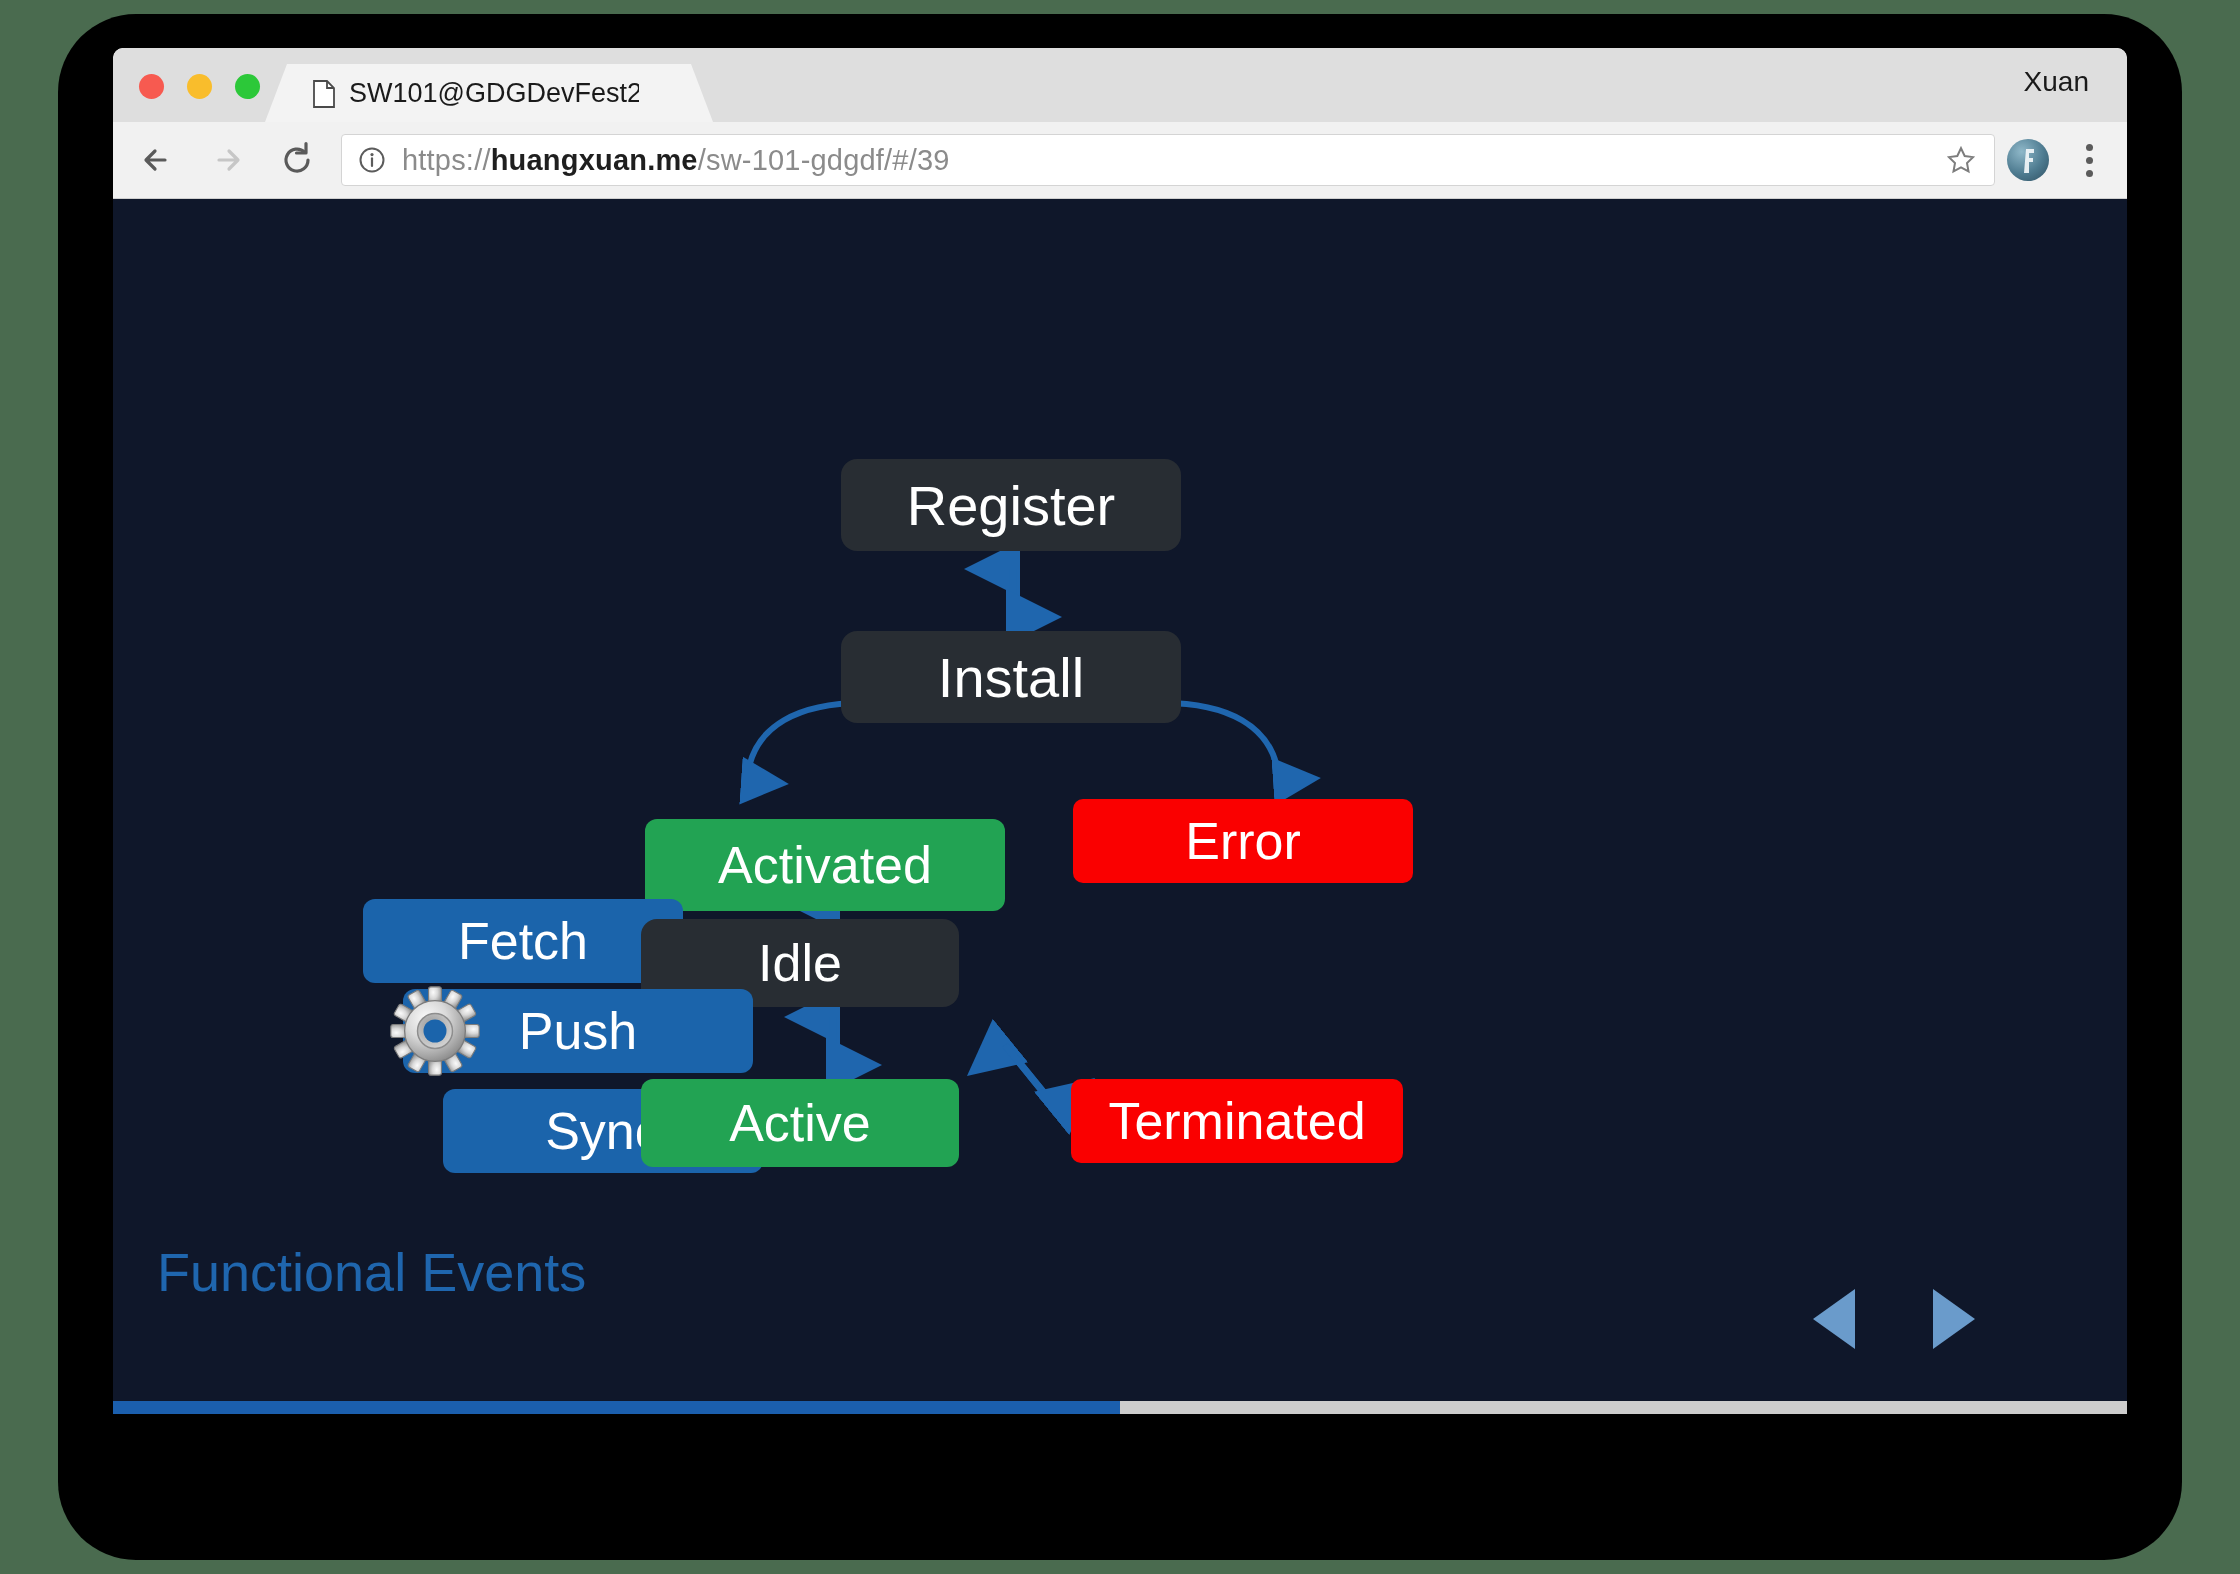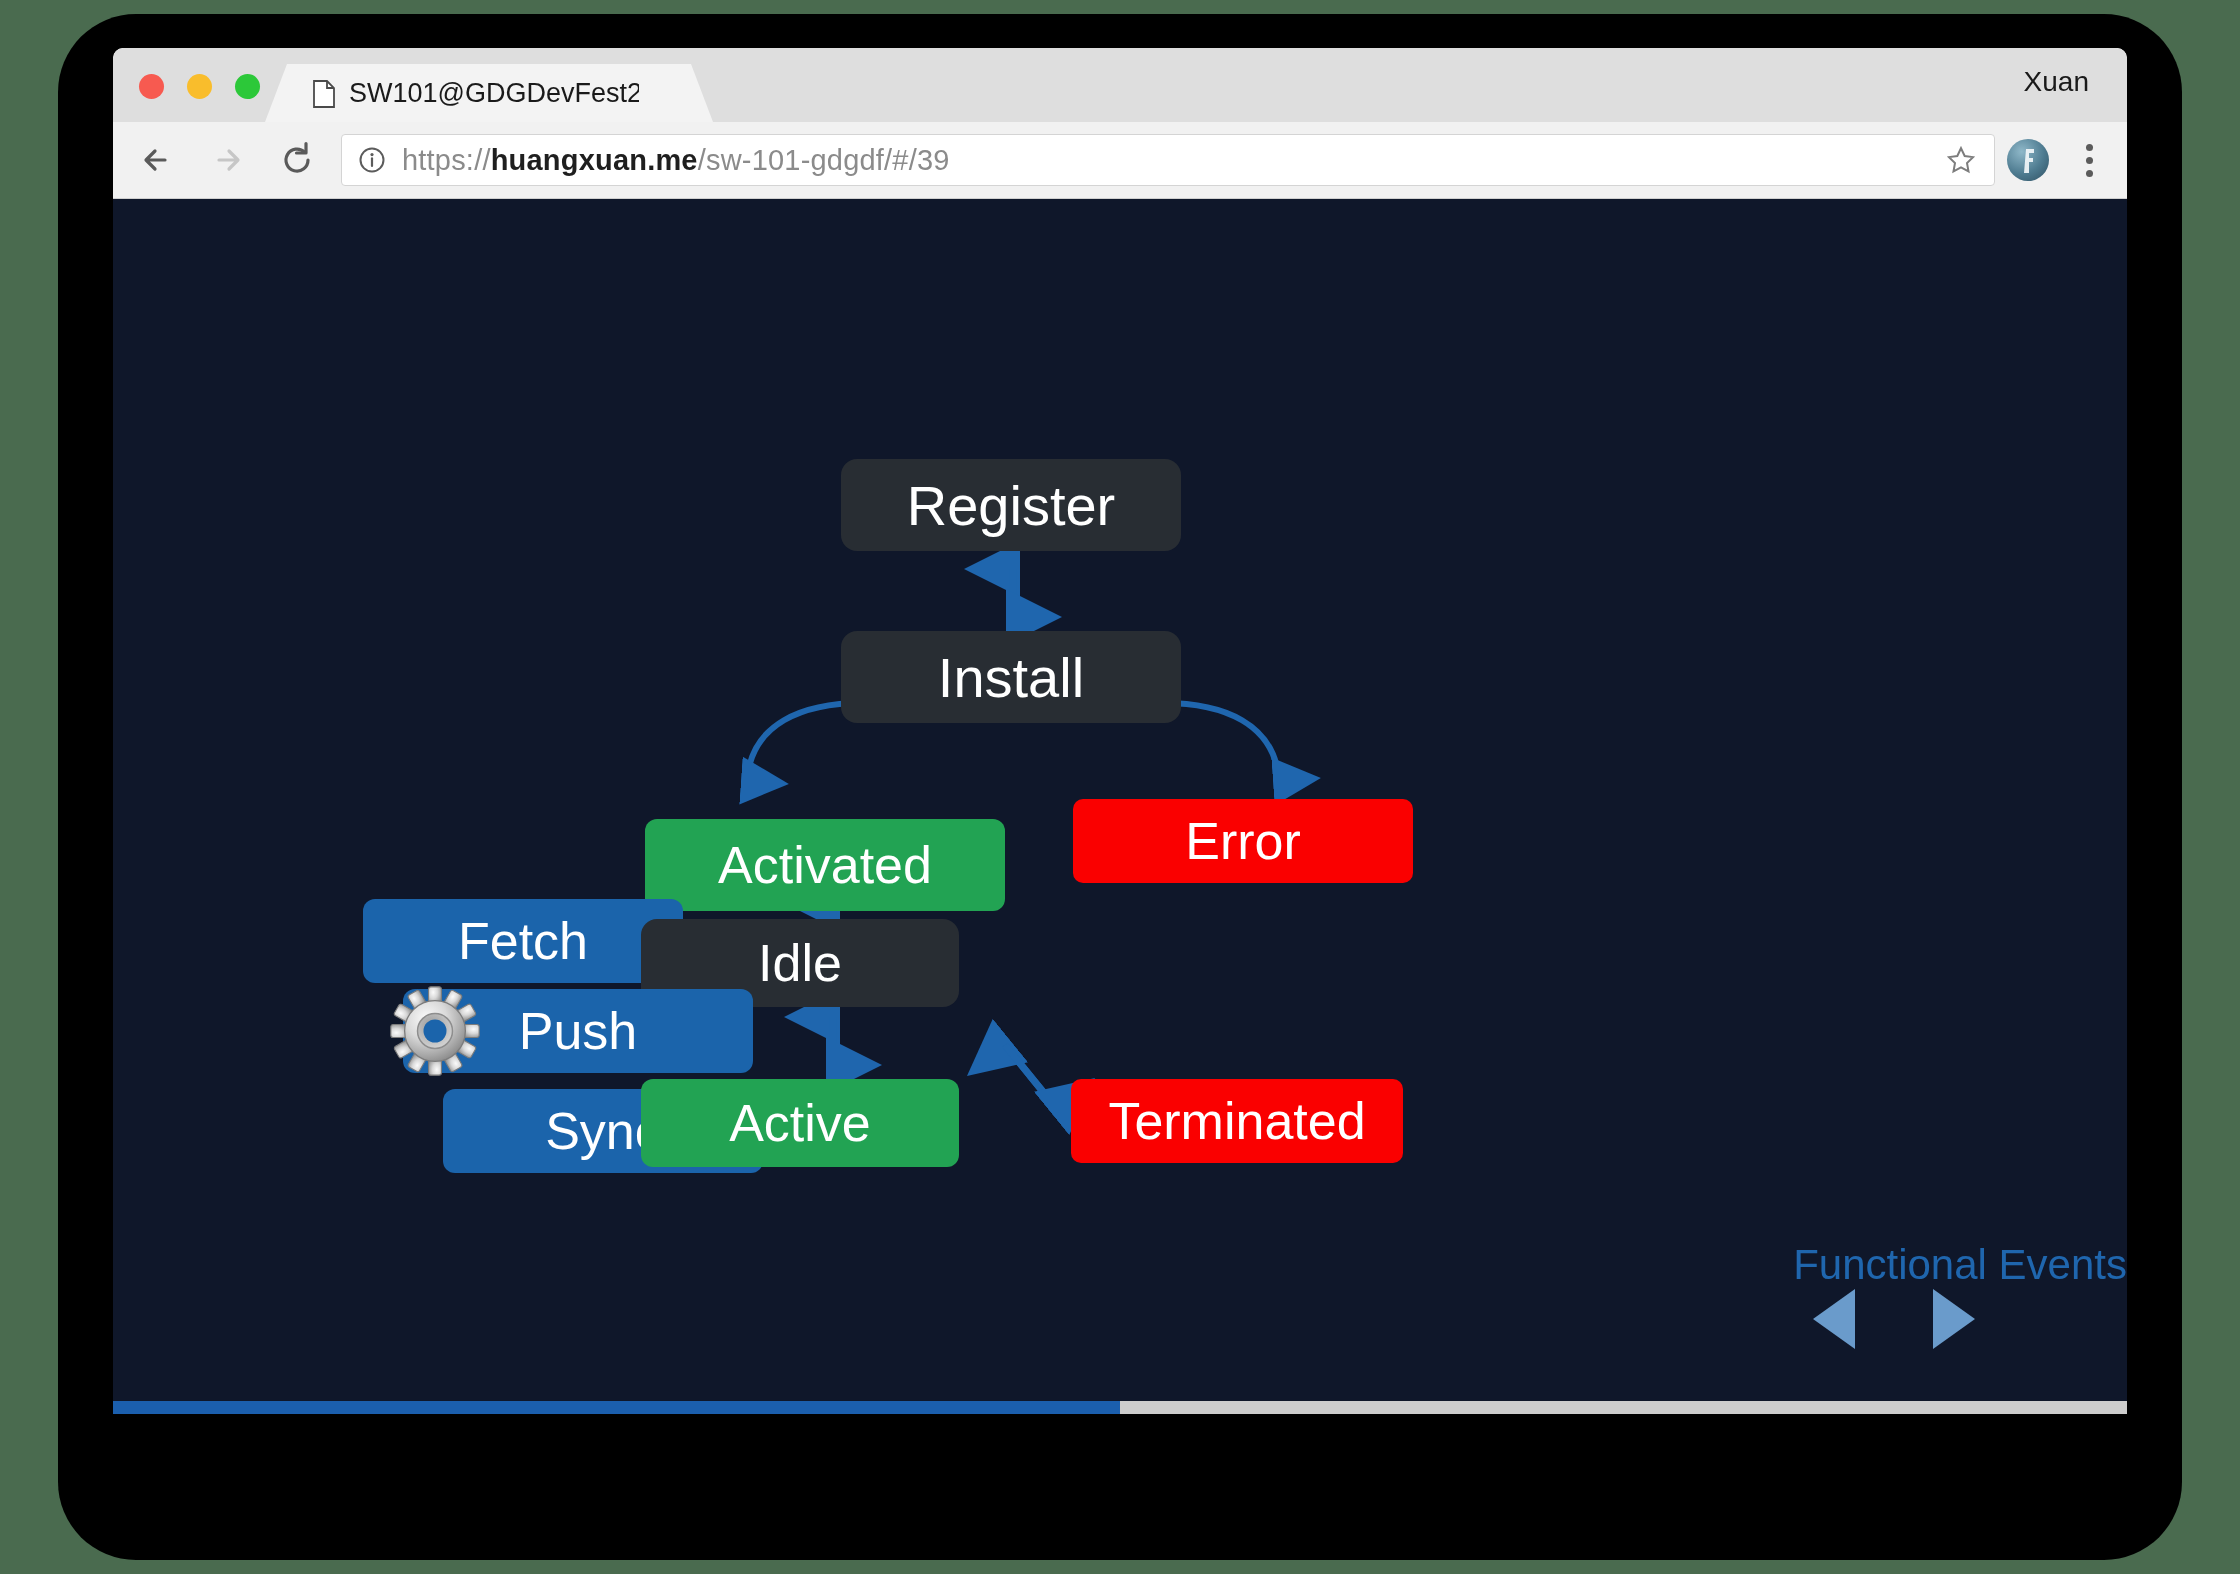--- a/index.html
+++ b/index.html
@@ -252,23 +252,24 @@
   #arrow-install-error    { left: 1040px; top: 500px; width: 170px; height: 110px; }
   #arrow-activated-idle   { left: 680px; top: 694px;  width: 80px;  height: 58px; }
   #arrow-idle-active      { left: 680px; top: 808px;  width: 80px;  height: 70px; }
   #arrow-diagonal         { left: 872px; top: 830px;  width: 110px; height: 100px; }
 
   #slide-caption {
     position: absolute;
     left: 0;
     right: 0;
     top: 1042px;
-    text-align: right;
-    font-size: 42px;
+    text-align: left;
+    font-size: 54px;
     color: #1f66ae;
+    padding-left: 44px;
   }
 
   #nav-prev, #nav-next {
     position: absolute;
     top: 1090px;
     width: 0;
     height: 0;
     cursor: pointer;
   }
   #nav-prev {

